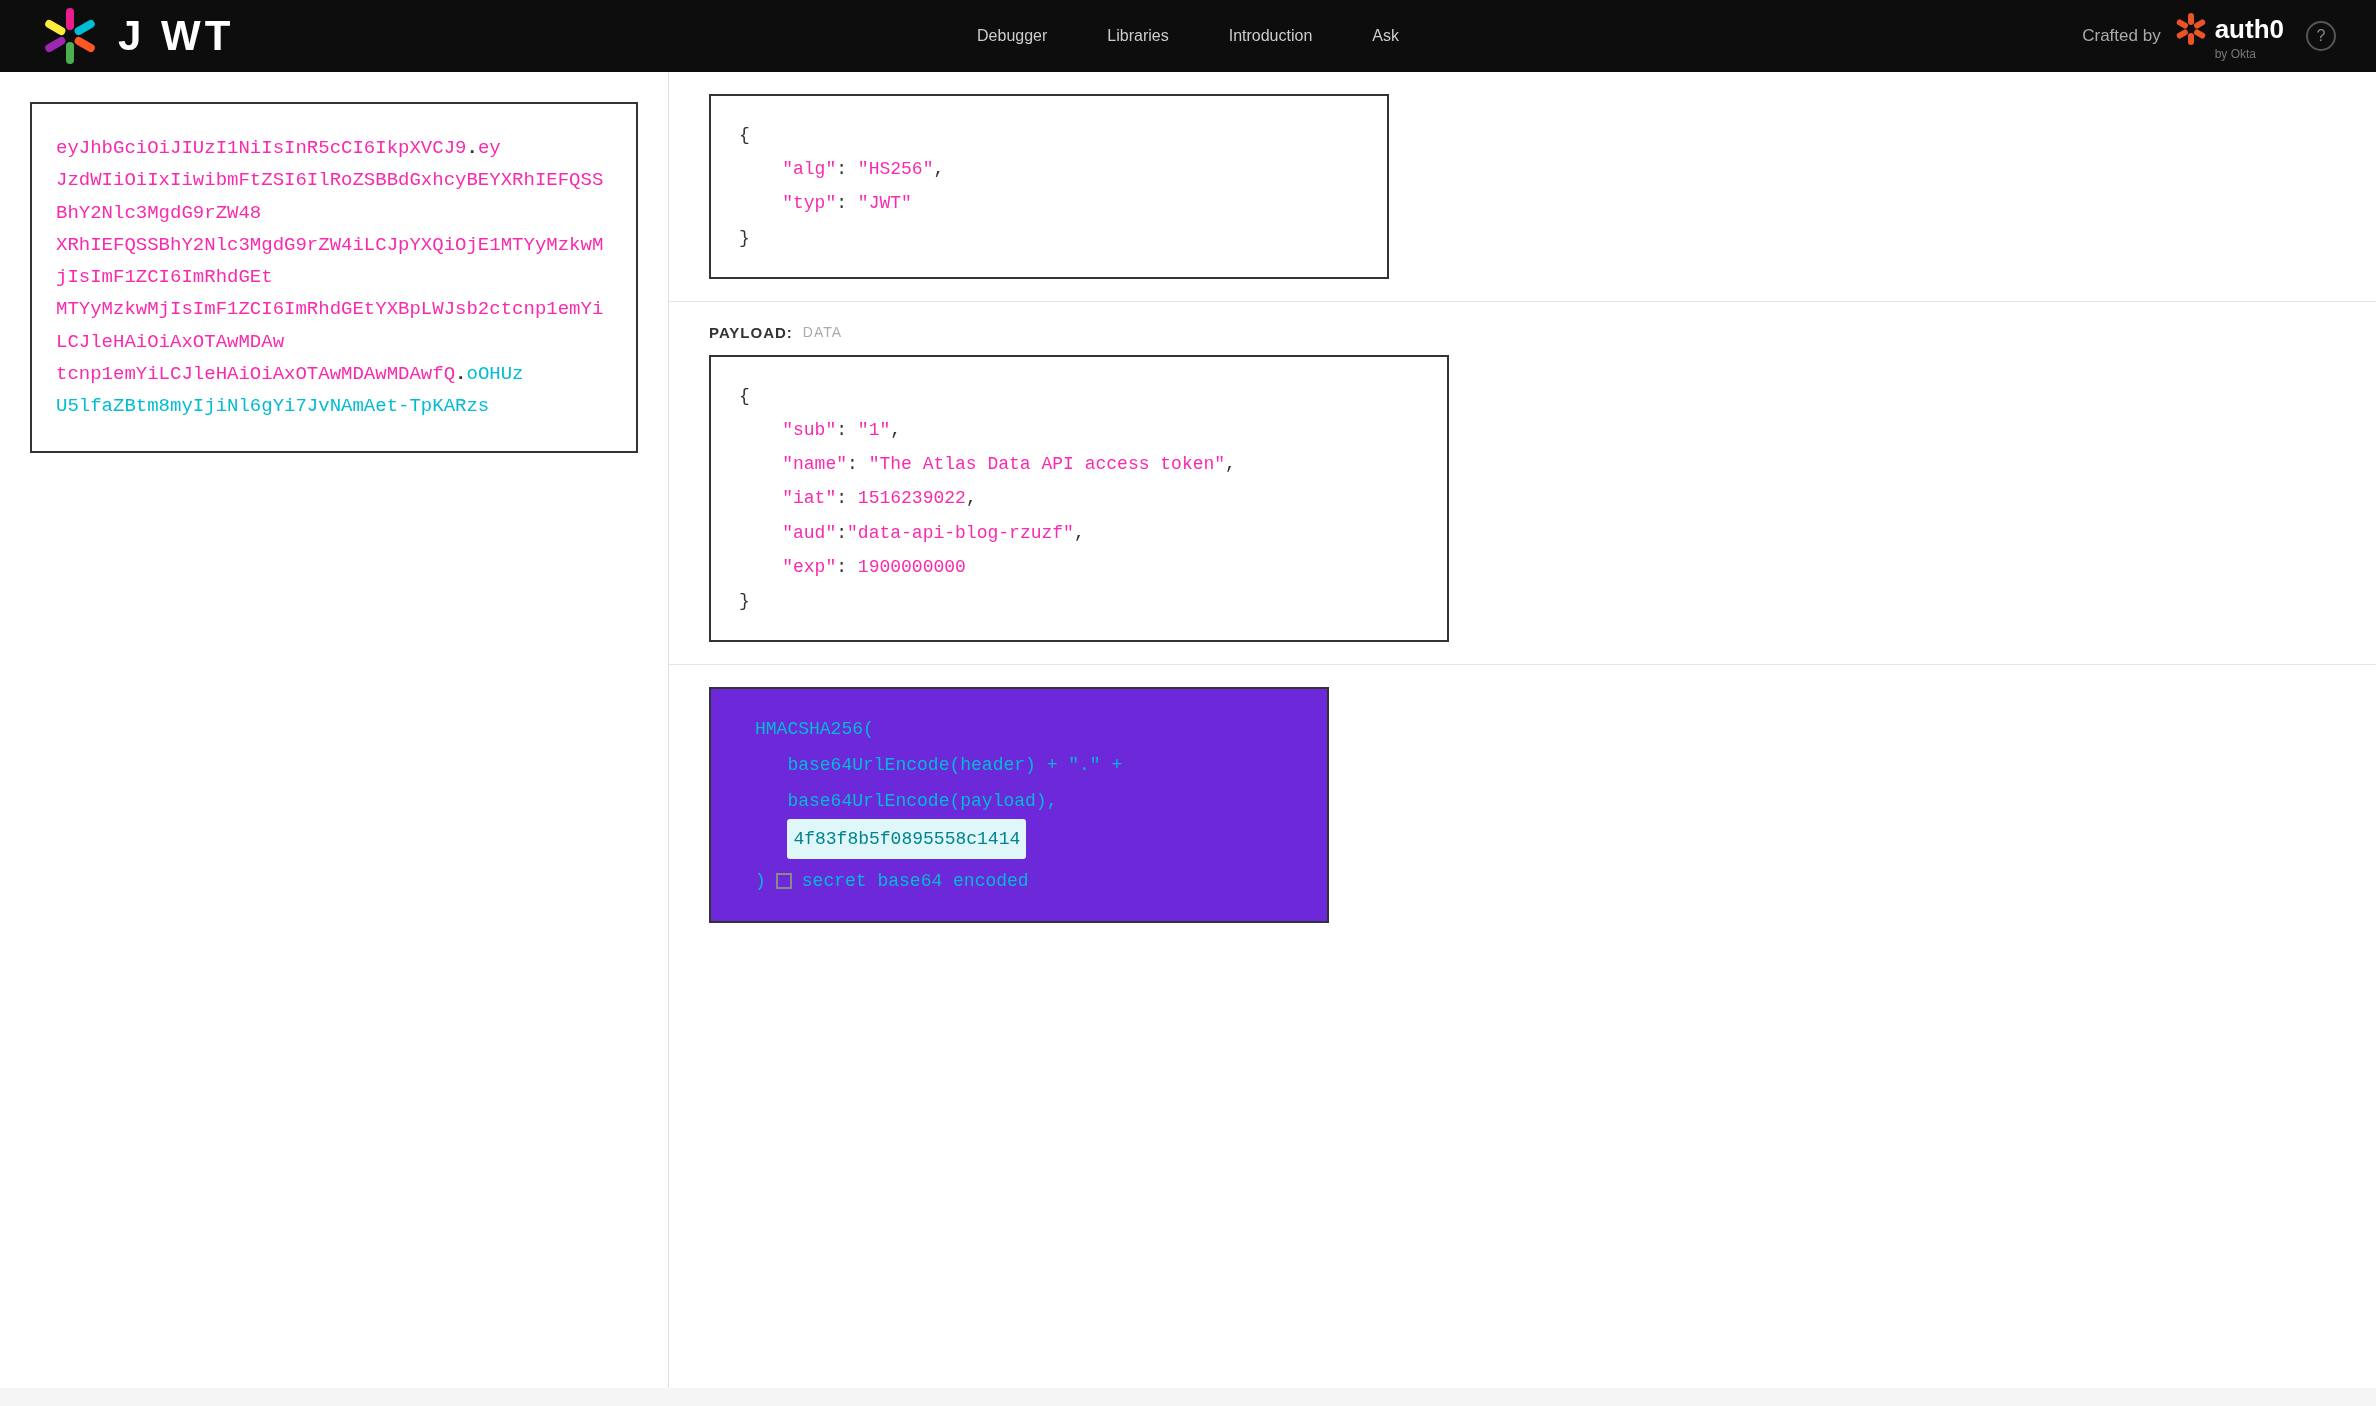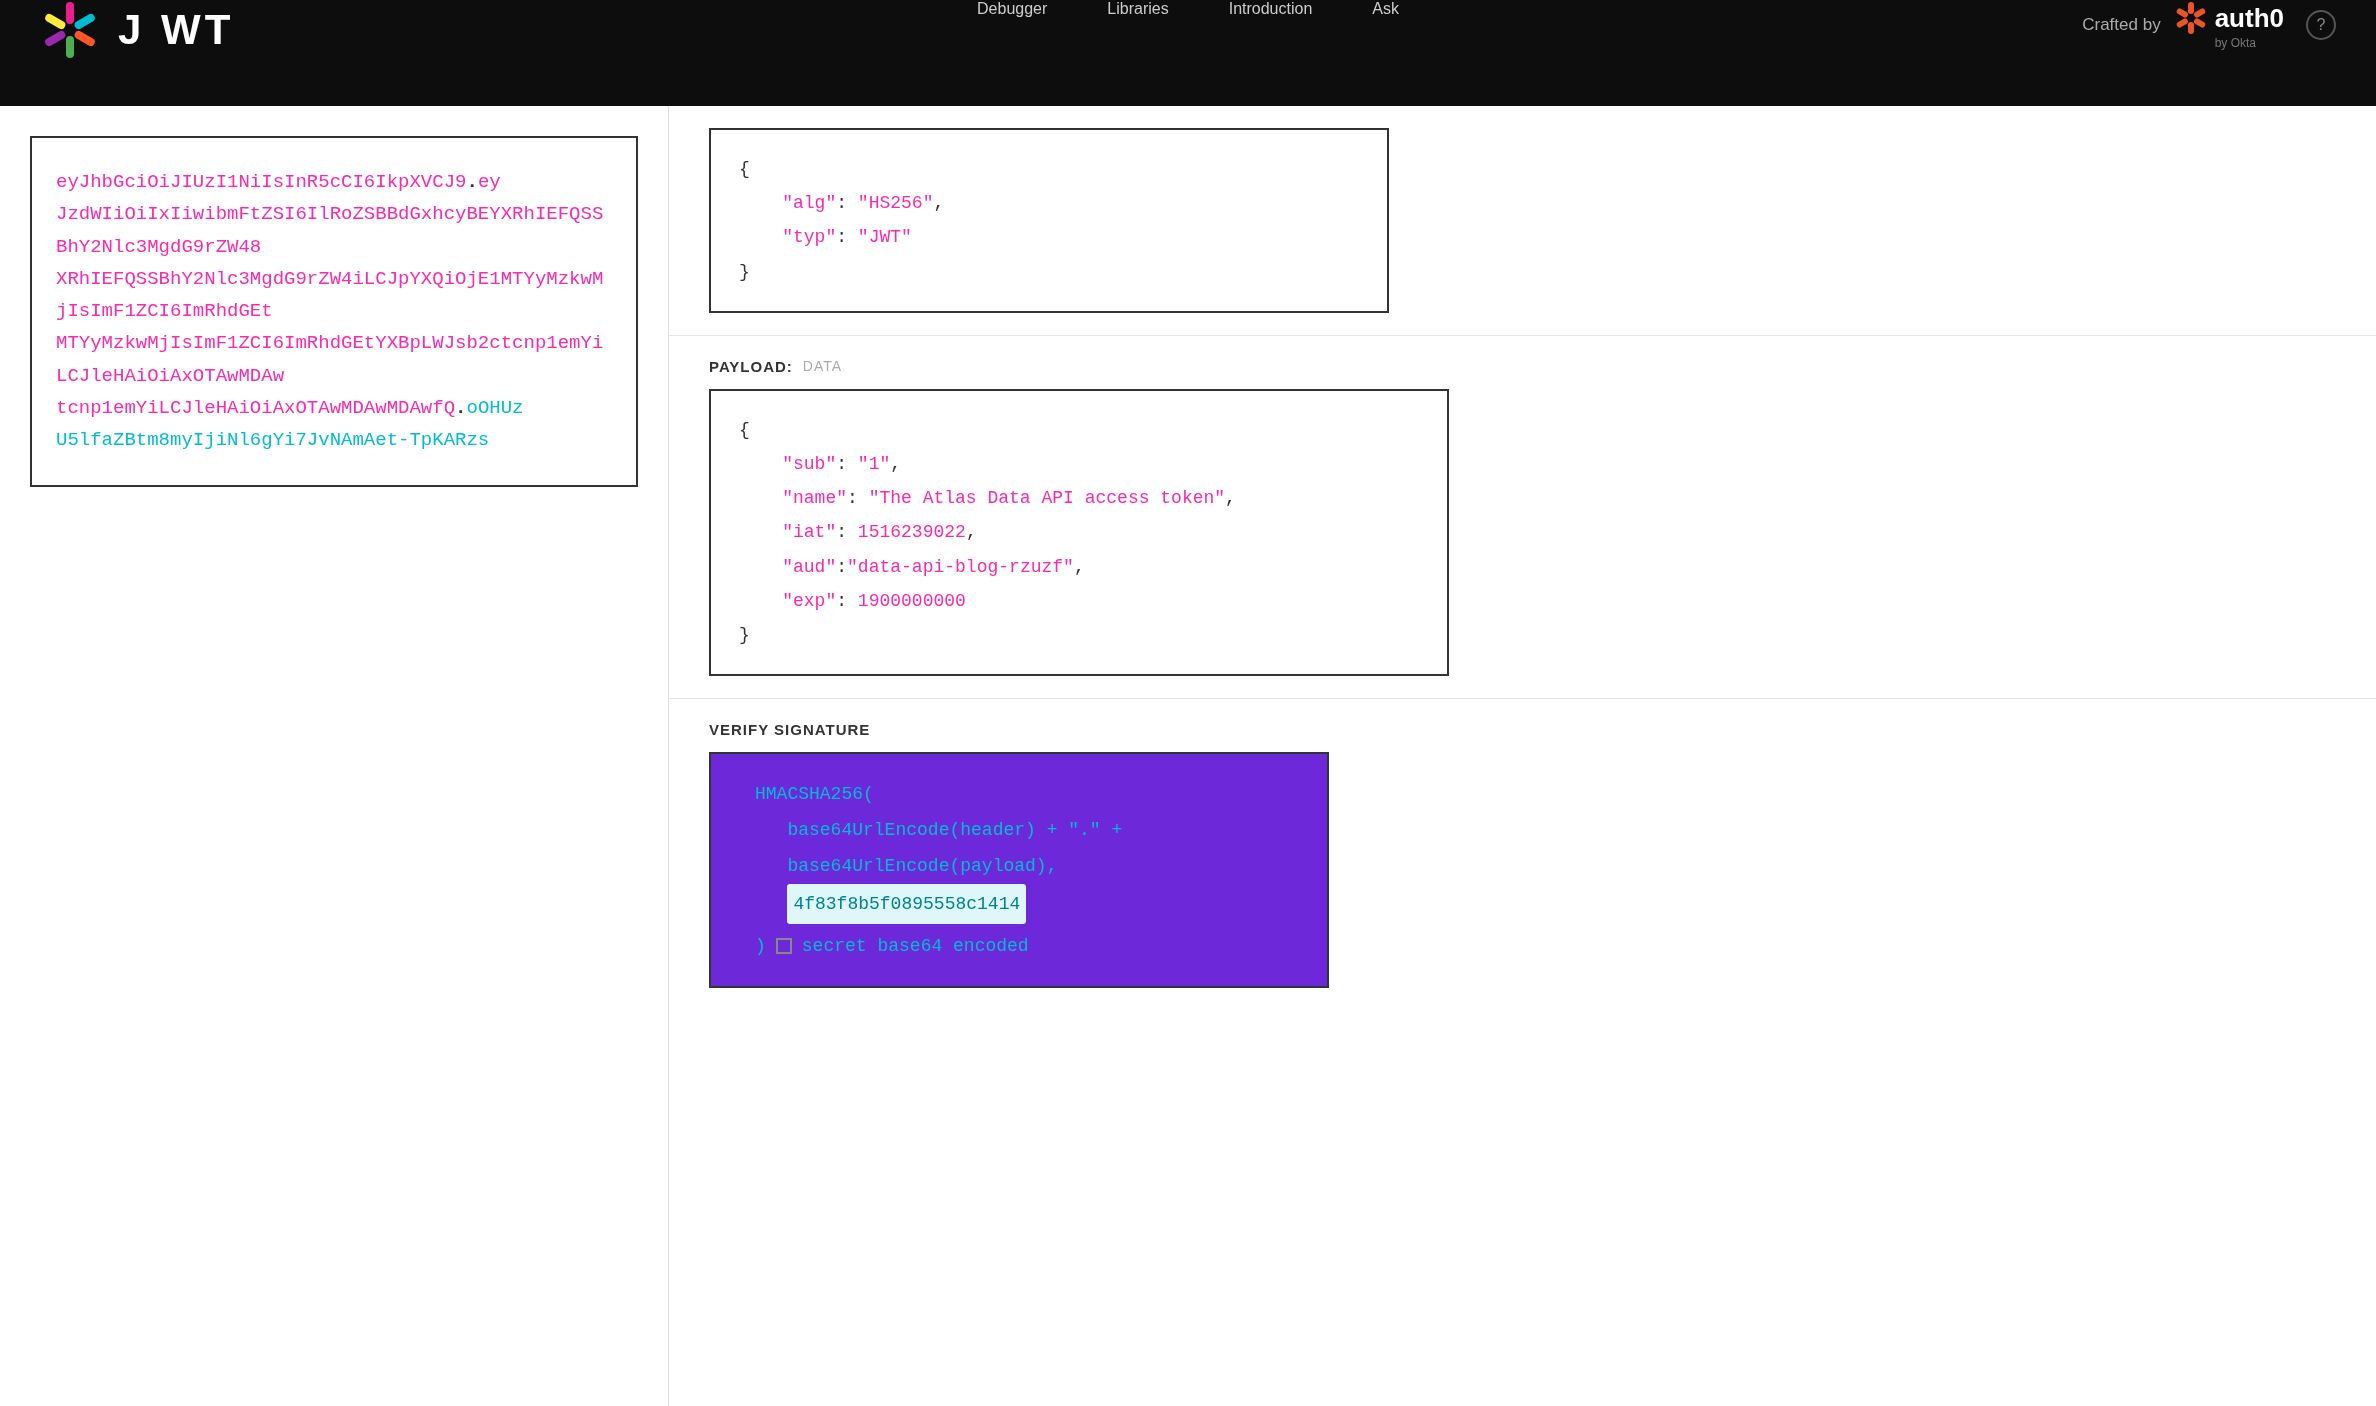--- a/index.html
+++ b/index.html
@@ -6,23 +6,23 @@
     body {
       font-family: 'Courier New', monospace;
       background: #f5f5f5;
       min-height: 1406px;
       width: 2376px;
     }
 
     
     .navbar {
       background: #0d0d0d;
-      height: 106px;
-      display: flex;
-      align-items: flex-start;
+      height: 72px;
+      display: flex;
+      align-items: center;
       padding: 0 40px;
       position: relative;
     }
     .logo-area {
       display: flex;
       align-items: center;
       gap: 18px;
     }
     .logo-icon {
       width: 60px;
@@ -316,21 +316,20 @@
         &nbsp;&nbsp;&nbsp;&nbsp;<span class="json-key">"sub"</span><span class="json-brace">: </span><span class="json-value-str">"1"</span><span class="json-brace">,</span><br>
         &nbsp;&nbsp;&nbsp;&nbsp;<span class="json-key">"name"</span><span class="json-brace">: </span><span class="json-value-str">"The Atlas Data API access token"</span><span class="json-brace">,</span><br>
         &nbsp;&nbsp;&nbsp;&nbsp;<span class="json-key">"iat"</span><span class="json-brace">: </span><span class="json-value-num">1516239022</span><span class="json-brace">,</span><br>
         &nbsp;&nbsp;&nbsp;&nbsp;<span class="json-key">"aud"</span><span class="json-brace">:</span><span class="json-value-str">"data-api-blog-rzuzf"</span><span class="json-brace">,</span><br>
         &nbsp;&nbsp;&nbsp;&nbsp;<span class="json-key">"exp"</span><span class="json-brace">: </span><span class="json-value-num">1900000000</span><br>
         <span class="json-brace">}</span>
       </div>
     </div>
 
     <div class="verify-section">
-      <div class="verify-label">VERIFY SIGNATURE</div>
       <div class="verify-box">
         <span class="verify-func">HMACSHA256(</span><br>
         &nbsp;&nbsp;&nbsp;<span class="verify-param">base64UrlEncode(header) + "." +</span><br>
         &nbsp;&nbsp;&nbsp;<span class="verify-param">base64UrlEncode(payload),</span><br>
         &nbsp;&nbsp;&nbsp;<span class="verify-secret">4f83f8b5f0895558c1414</span><br>
         <div class="secret-row">
           <span class="verify-func">)</span>
           <div class="checkbox"></div>
           <span class="secret-label">secret base64 encoded</span>
         </div>

